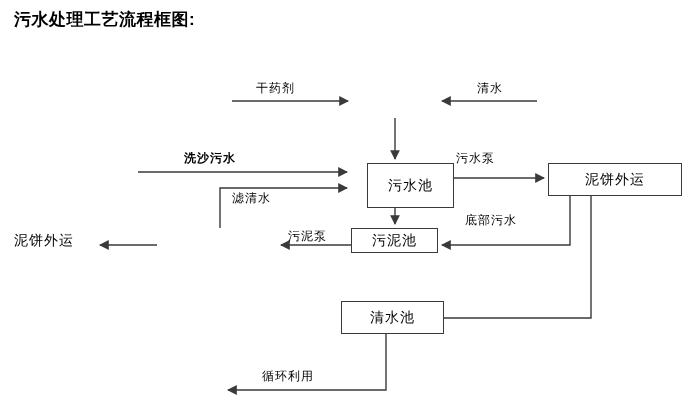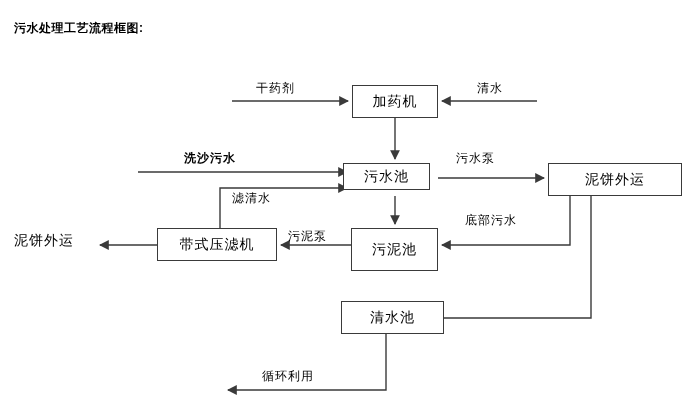--- a/index.html
+++ b/index.html
@@ -16,22 +16,22 @@
   }
   #canvas {
     position: relative;
     width: 700px;
     height: 420px;
     background: #ffffff;
   }
   #title {
     position: absolute;
     left: 14px;
-    top: 20px;
-    font-size: 12px;
+    top: 8px;
+    font-size: 17px;
     font-weight: bold;
     letter-spacing: 0.5px;
     white-space: nowrap;
   }
   svg.wires {
     position: absolute;
     left: 0;
     top: 0;
     width: 700px;
     height: 420px;
@@ -99,37 +99,31 @@
       <path d="M 351 245 L 281 245" marker-end="url(#arrow)"></path>
 
       <path d="M 157 245 L 100 245" marker-end="url(#arrow)"></path>
 
       <path d="M 591 196 L 591 318 L 434 318" marker-end="url(#arrow)"></path>
 
       <path d="M 386 334 L 386 390 L 228 390" marker-end="url(#arrow)"></path>
     </g>
   </svg>
 
-  <div class="node" style="left:352px; top:85px; width:86px; height:33px;">
-    <span>加药机</span>
-  </div>
 
-  <div class="node" style="left:343px; top:163px; width:87px; height:27px;">
+  <div class="node" style="left:367px; top:163px; width:87px; height:45px;">
     <span>污水池</span>
   </div>
 
   <div class="node" style="left:548px; top:163px; width:134px; height:33px;">
     <span>泥饼外运</span>
   </div>
 
-  <div class="node" style="left:157px; top:228px; width:120px; height:33px;">
-    <span>带式压滤机</span>
-  </div>
 
-  <div class="node" style="left:351px; top:228px; width:87px; height:43px;">
+  <div class="node" style="left:351px; top:228px; width:87px; height:25px;">
     <span>污泥池</span>
   </div>
 
   <div class="node" style="left:341px; top:301px; width:103px; height:33px;">
     <span>清水池</span>
   </div>
 
   <div class="edge-label" style="left:256px; top:80px;">干药剂</div>
 
   <div class="edge-label" style="left:477px; top:80px;">清水</div>

